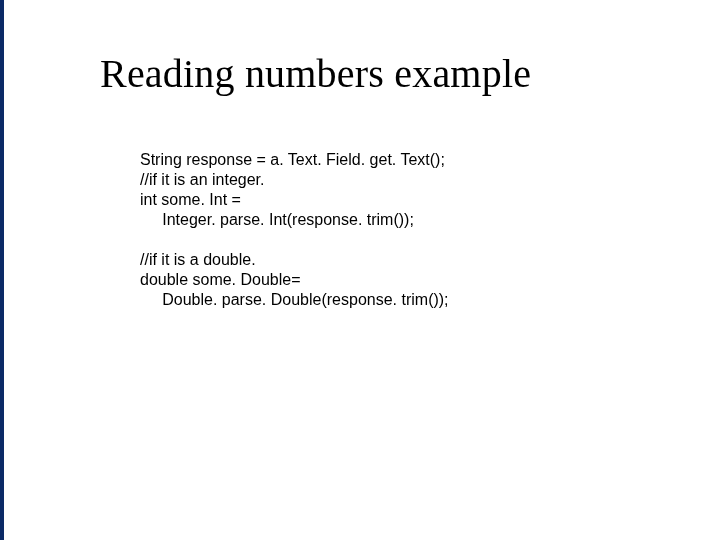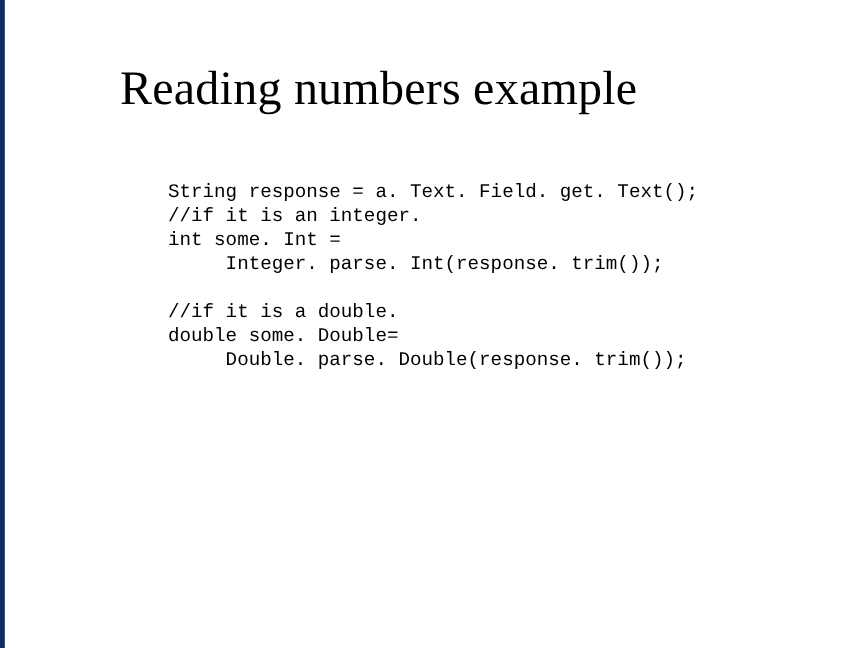--- a/index.html
+++ b/index.html
@@ -30,21 +30,21 @@
     left: 100px;
     top: 50px;
     font-size: 40px;
     font-weight: 400;
     letter-spacing: 0.2px;
   }
   .code-block {
     position: absolute;
     left: 140px;
     top: 130px;
-    font-family: Liberation Mono, monospace;
+    font-family: Liberation Sans, sans-serif;
     font-size: 16px;
     line-height: 1.25;
     white-space: pre;
   }
 </style>
 </head>
 <body>
 
 <div class="slide">
   <div class="accent-bar"></div>

